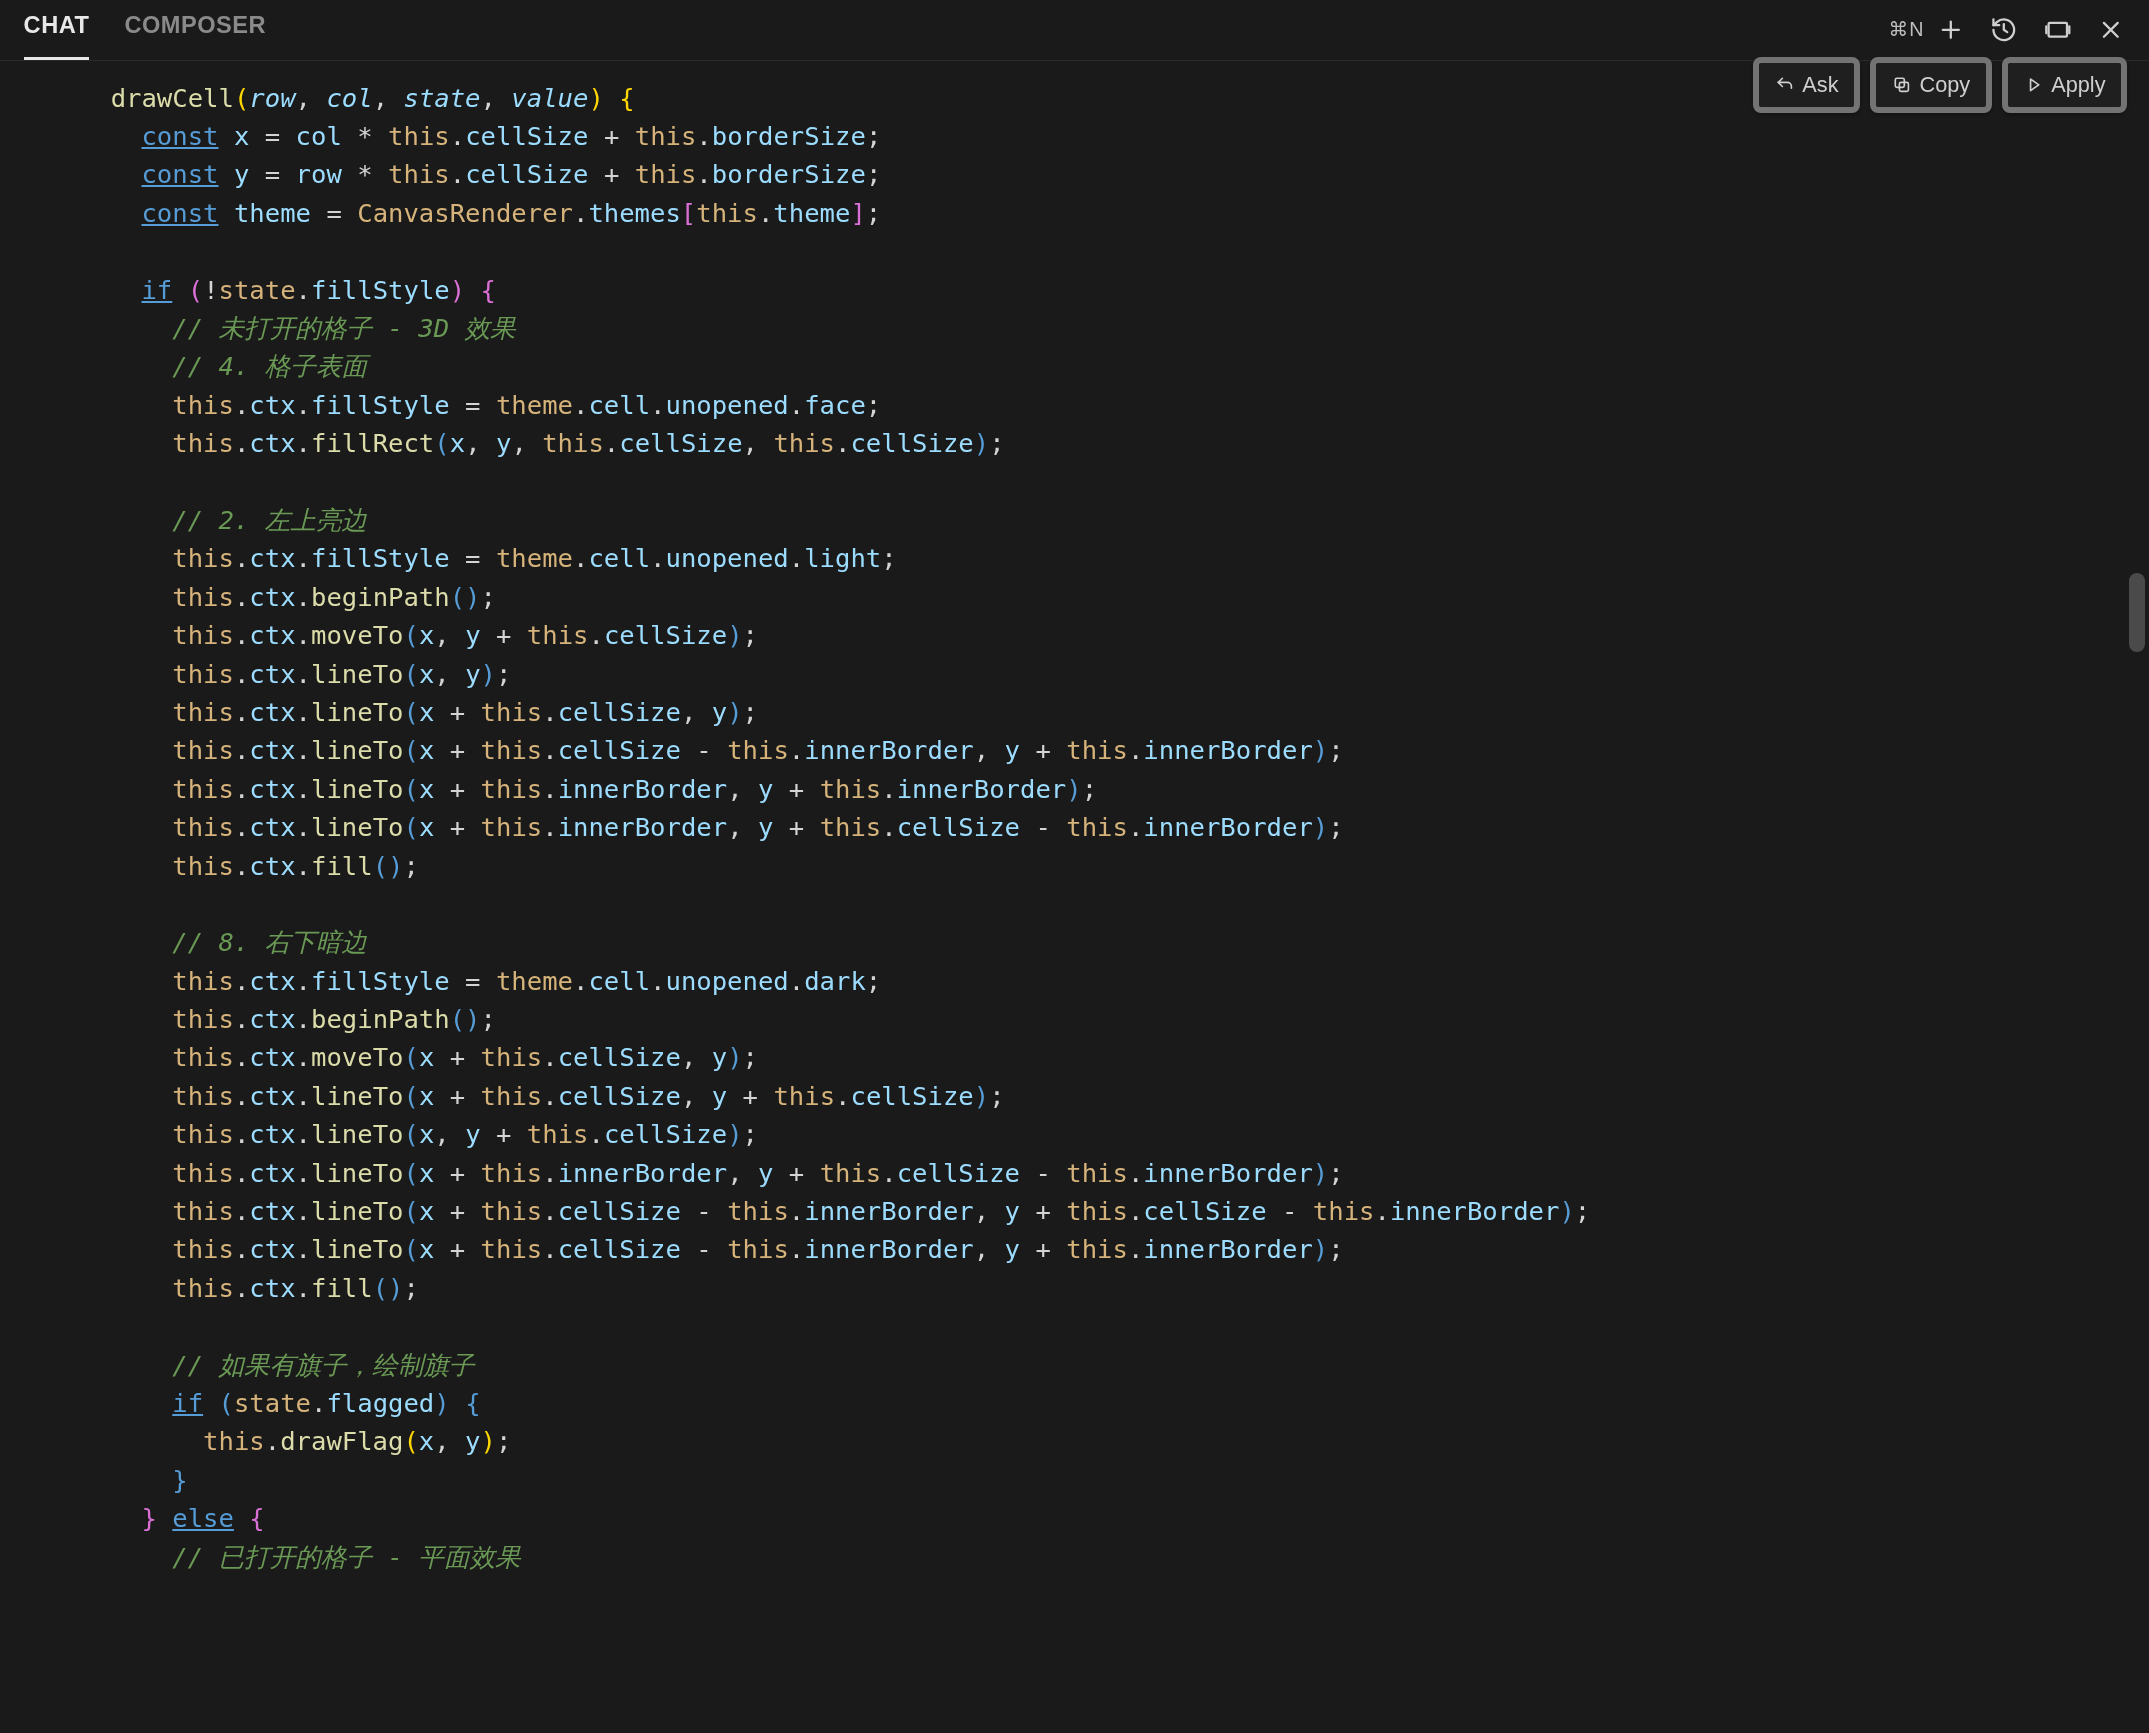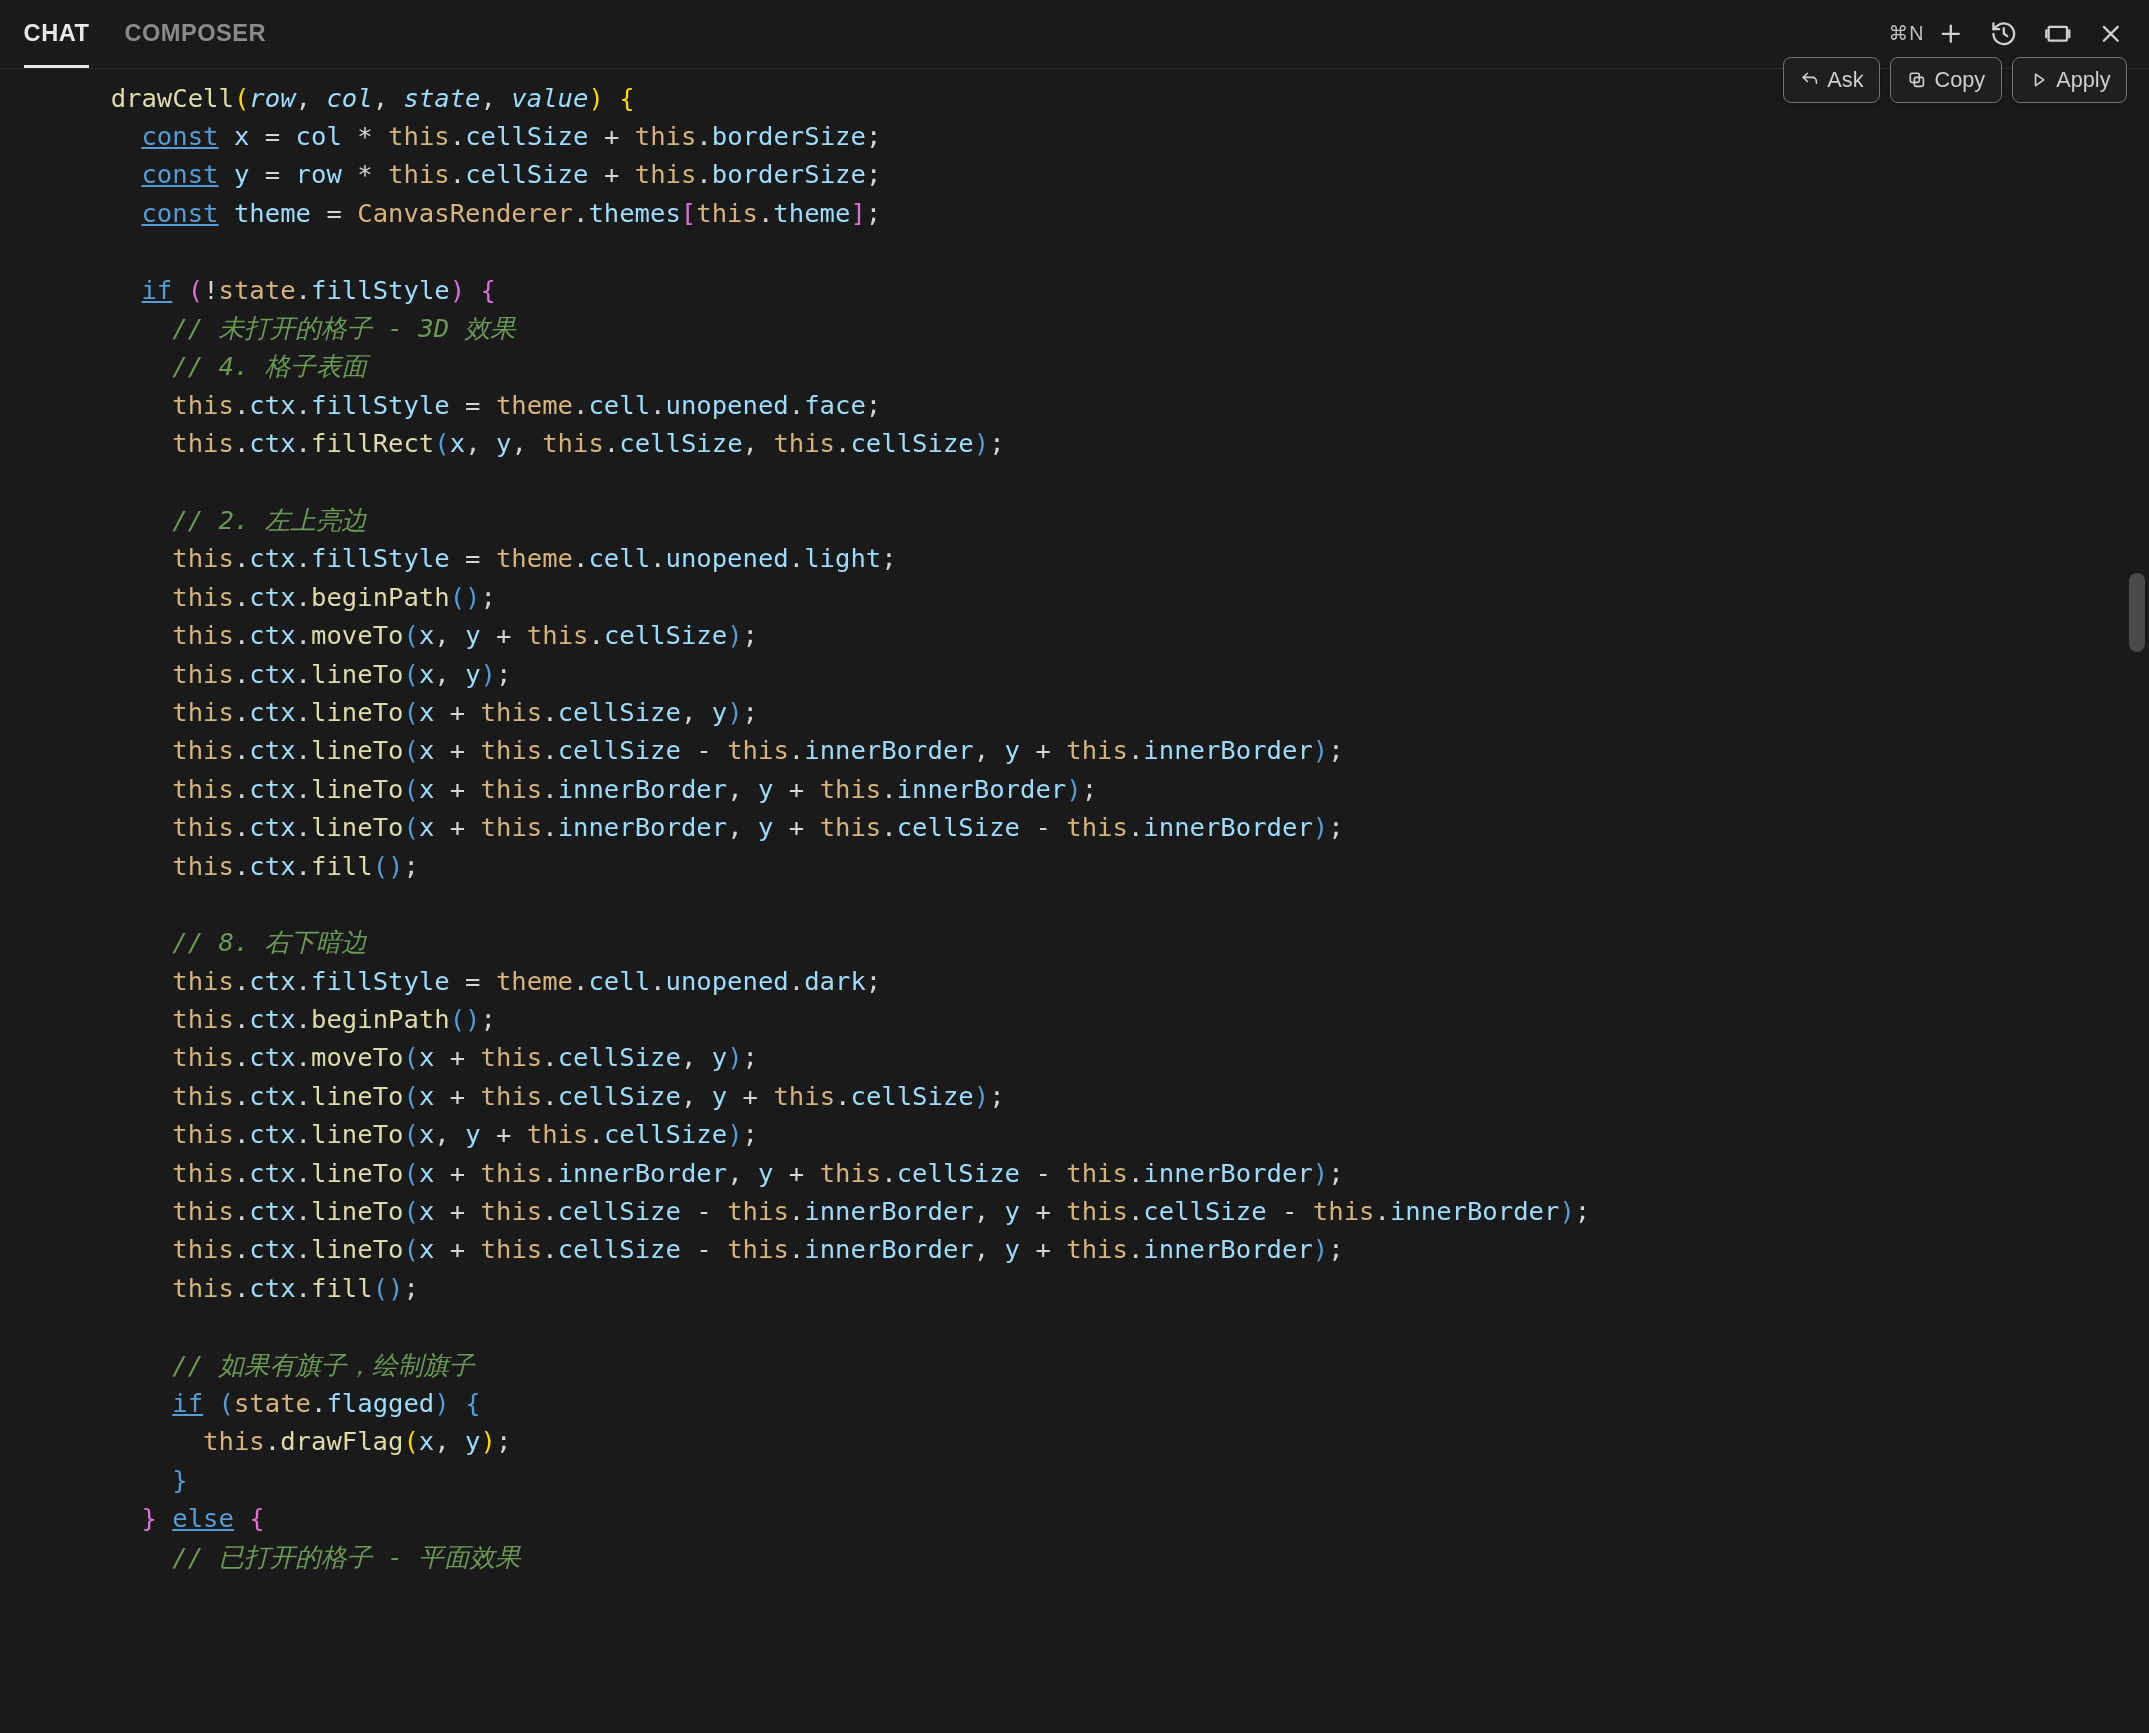--- a/index.html
+++ b/index.html
@@ -28,21 +28,21 @@
     font-family:ui-monospace,"SF Mono",Menlo,Consolas,monospace;
     font-size:25.6px;
     line-height:1.5;
     overflow:hidden;
   }
   .app{width:2149px;height:1734px;position:relative;background:var(--bg);}
 
   
   .topbar{
     display:flex;align-items:center;justify-content:space-between;
-    height:69px;padding:0 23.6px;border-bottom:1px solid #2a2a2a;
+    height:61px;padding:0 23.6px;border-bottom:1px solid #2a2a2a;
     font-family:-apple-system,BlinkMacSystemFont,"Segoe UI",sans-serif;
   }
   .tabs{display:flex;gap:35px;align-items:flex-end;height:100%;}
   .tab{
     font-size:23.6px;font-weight:700;letter-spacing:0.5px;
     color:var(--tab-inactive);padding-bottom:13.8px;border-bottom:3px solid transparent;
     cursor:pointer;
   }
   .tab.active{color:var(--tab-active);border-bottom-color:var(--tab-active);}
   .toolbar{display:flex;gap:23.6px;align-items:center;color:#bfbfbf;}
@@ -50,21 +50,21 @@
   .icon-btn{width:29.6px;height:29.6px;display:flex;align-items:center;justify-content:center;cursor:pointer;}
   .icon-btn svg{stroke:#cfcfcf;fill:none;stroke-width:2;stroke-linecap:round;stroke-linejoin:round;}
 
   
   .pills{
     position:absolute;top:57px;right:21.7px;display:flex;gap:9.9px;
     font-family:-apple-system,BlinkMacSystemFont,"Segoe UI",sans-serif;font-size:21.7px;
   }
   .pill{
     display:flex;align-items:center;gap:7.9px;
-    padding:5.9px 15.8px;border:1px solid #737373;border-radius:7.9px;
+    padding:5.9px 15.8px;border:6px solid #737373;border-radius:7.9px;
     background:#1f1f1f;color:#cfcfcf;cursor:pointer;
     box-shadow: 0 2px 3.9px rgba(0,0,0,0.3);
   }
   .pill svg{width:19.7px;height:19.7px;stroke:#cfcfcf;fill:none;stroke-width:2;stroke-linecap:round;stroke-linejoin:round;}
 
   
   .code-wrap{
     position:absolute;left:0;right:0;top:61px;bottom:0;
     overflow:hidden;padding:17.7px 0 0 49px;
   }

